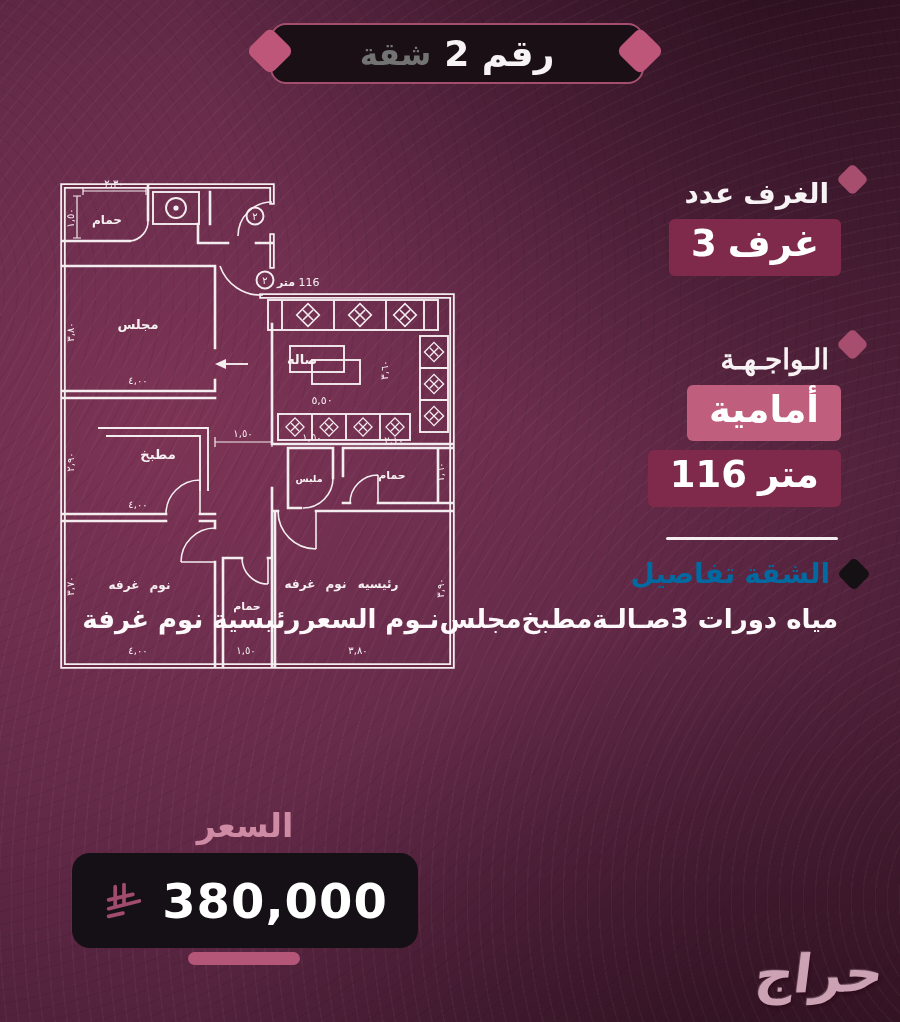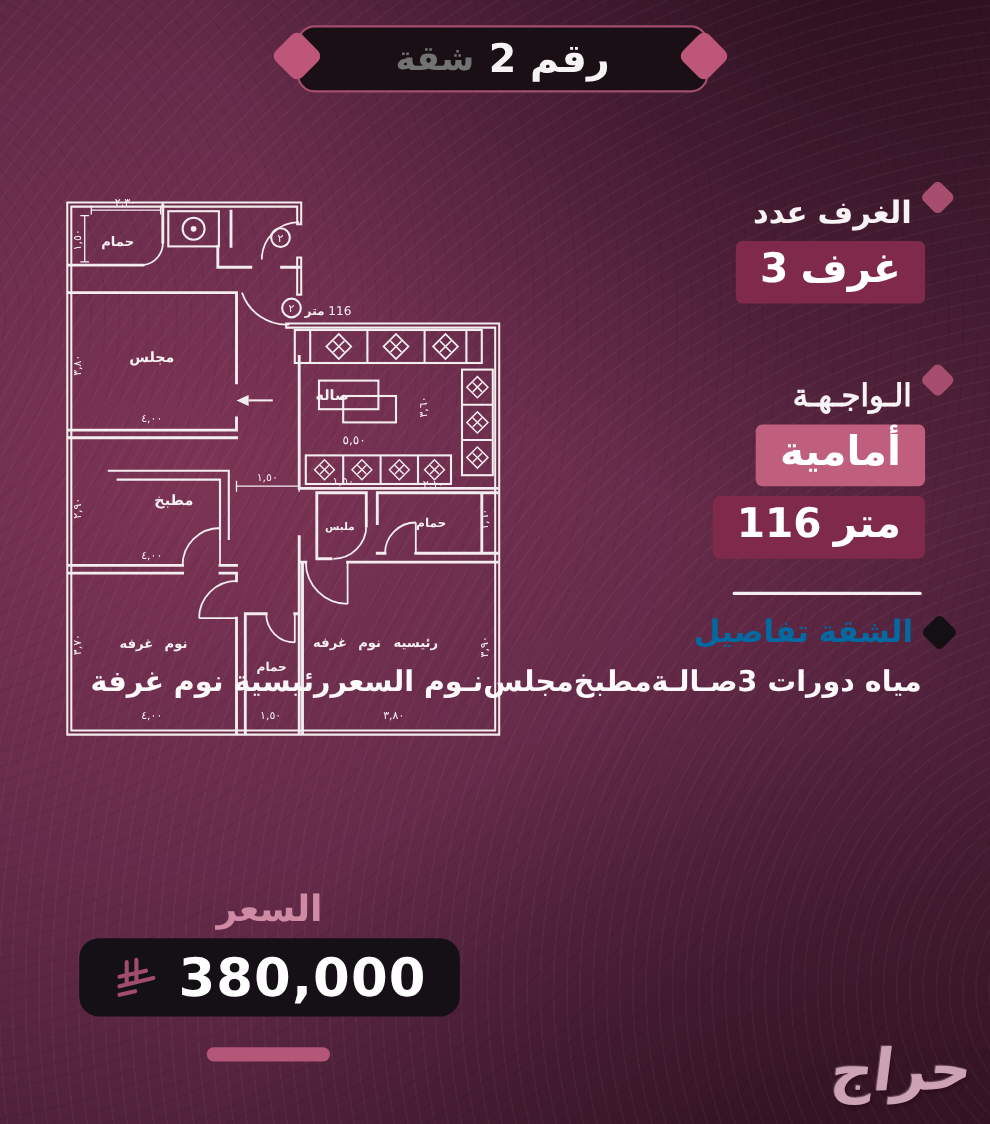--- a/index.html
+++ b/index.html
@@ -36,21 +36,21 @@
   .badge-maroon{background:#7f2a4a;}
   .badge-pink{background:#c05e7e;}
   .sp2{margin-top:38px;font-family:Liberation Serif, serif;} .sp3{margin-top:40px;}
   .divider{margin-top:30px;margin-right:26px;width:172px;height:3px;background:#f4eef1;border-radius:2px;}
   .det-title-row{margin-top:17px;display:flex;align-items:center;gap:12px;margin-right:-2px;}
   .det-title-row .words{display:flex;gap:9px;color:#0369a1;font-size:28px;font-weight:bold;}
   .det-items{margin-top:13px;margin-right:26px;display:flex;flex-direction:row;align-items:flex-end;}
   .det-item{display:flex;justify-content:flex-end;gap:9px;color:#fdf9fb;font-size:26px;font-weight:600;line-height:33.5px;}
   
   .price-label{position:absolute;left:72px;top:806px;width:346px;text-align:center;color:#cf8ba3;font-size:33px;font-weight:bold;}
-  .price-box{position:absolute;left:72px;top:853px;width:346px;height:71px;background:#150f16;border-radius:18px;
+  .price-box{position:absolute;left:72px;top:853px;width:346px;height:95px;background:#150f16;border-radius:18px;
              display:flex;align-items:center;justify-content:center;gap:16px;}
   .price-amount{color:#ffffff;font-size:48px;font-weight:bold;letter-spacing:1px;}
   .price-underbar{position:absolute;left:188px;top:952px;width:112px;height:13px;border-radius:7px;background:#b35677;}
   
   .watermark{position:absolute;right:16px;top:943px;font-size:53px;font-weight:bold;color:#d9afc0;
              transform:skewX(-8deg) rotate(-1deg);opacity:.92;
              text-shadow:2px 3px 3px rgba(40,8,22,0.55), -1px -1px 1px rgba(255,230,240,0.30);}
   
   .plan{position:absolute;left:50px;top:176px;width:410px;height:500px;}
   .plan svg{width:100%;height:100%;}

